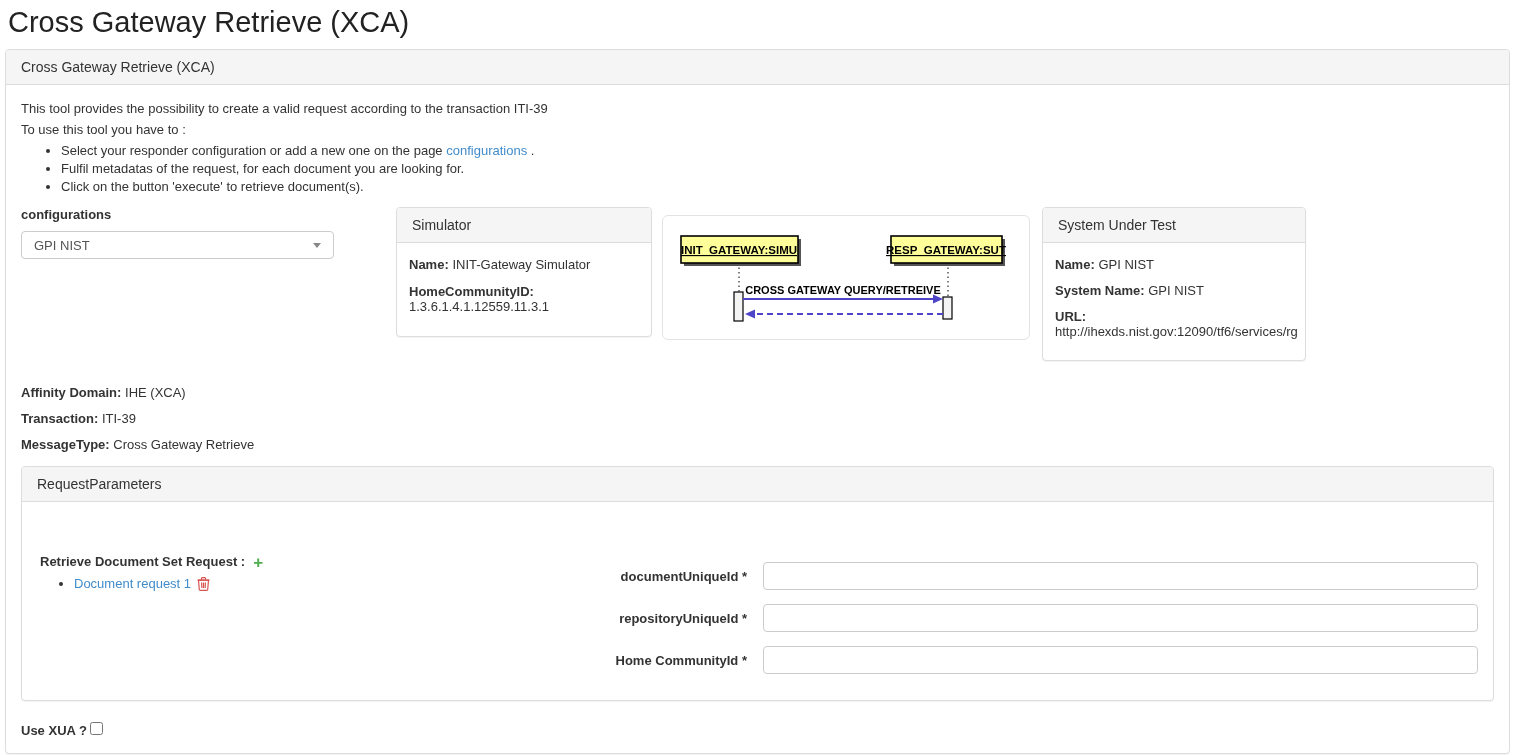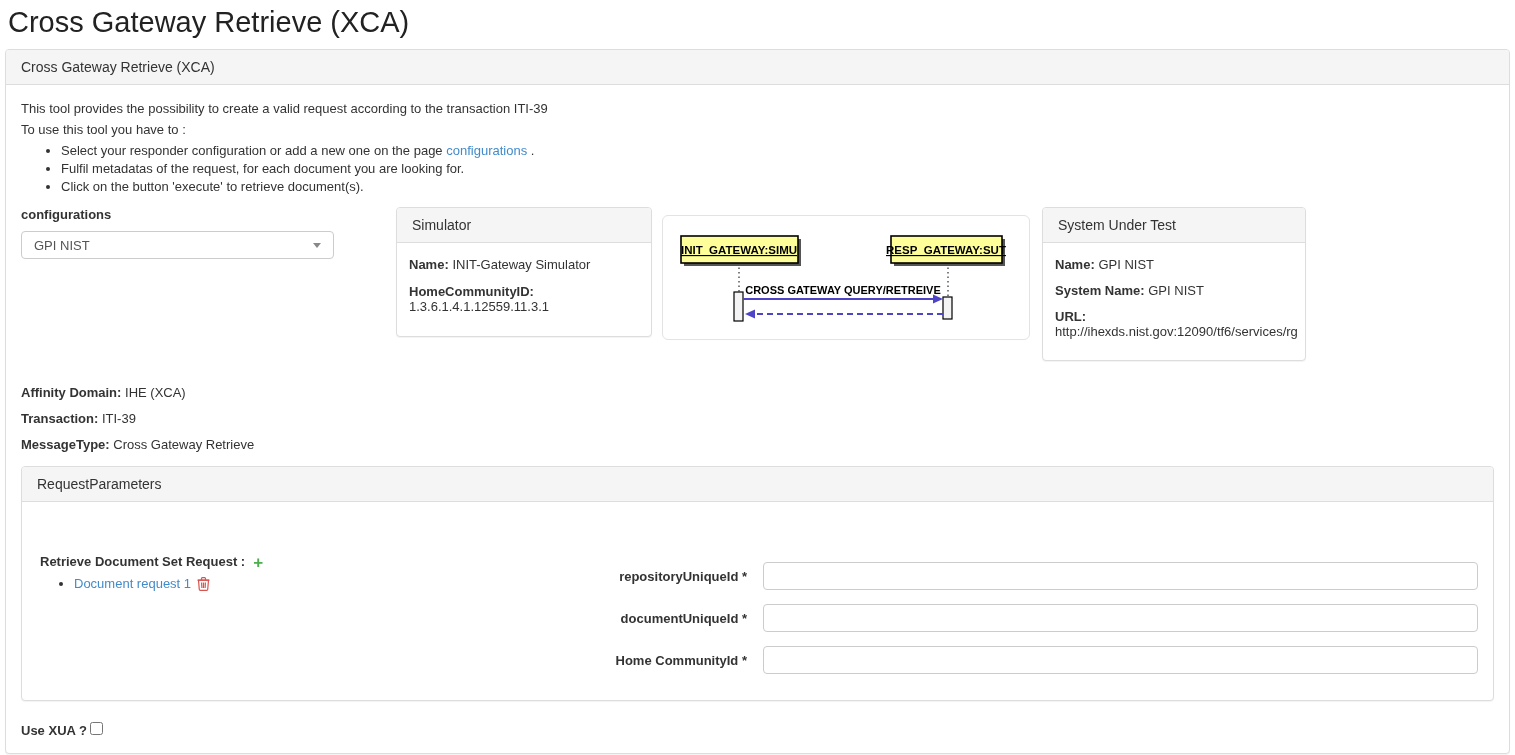--- a/index.html
+++ b/index.html
@@ -153,25 +153,25 @@
                       <line x1="6.5" y1="6.5" x2="6.5" y2="12"></line>
                       <line x1="8.4" y1="6.5" x2="8.1" y2="12"></line>
                     </g>
                   </svg></span>
             </li>
           </ul>
         </div>
 
         <div class="form-area">
           <div class="form-row">
-            <label>repositoryUniqueId *</label>
+            <label>documentUniqueId *</label>
             <input type="text" value="" style="">
           </div>
           <div class="form-row">
-            <label>documentUniqueId *</label>
+            <label>repositoryUniqueId *</label>
             <input type="text" value="" style="">
           </div>
           <div class="form-row">
             <label>Home CommunityId *</label>
             <input type="text" value="" style="">
           </div>
         </div>
 
       </div>
     </div>

